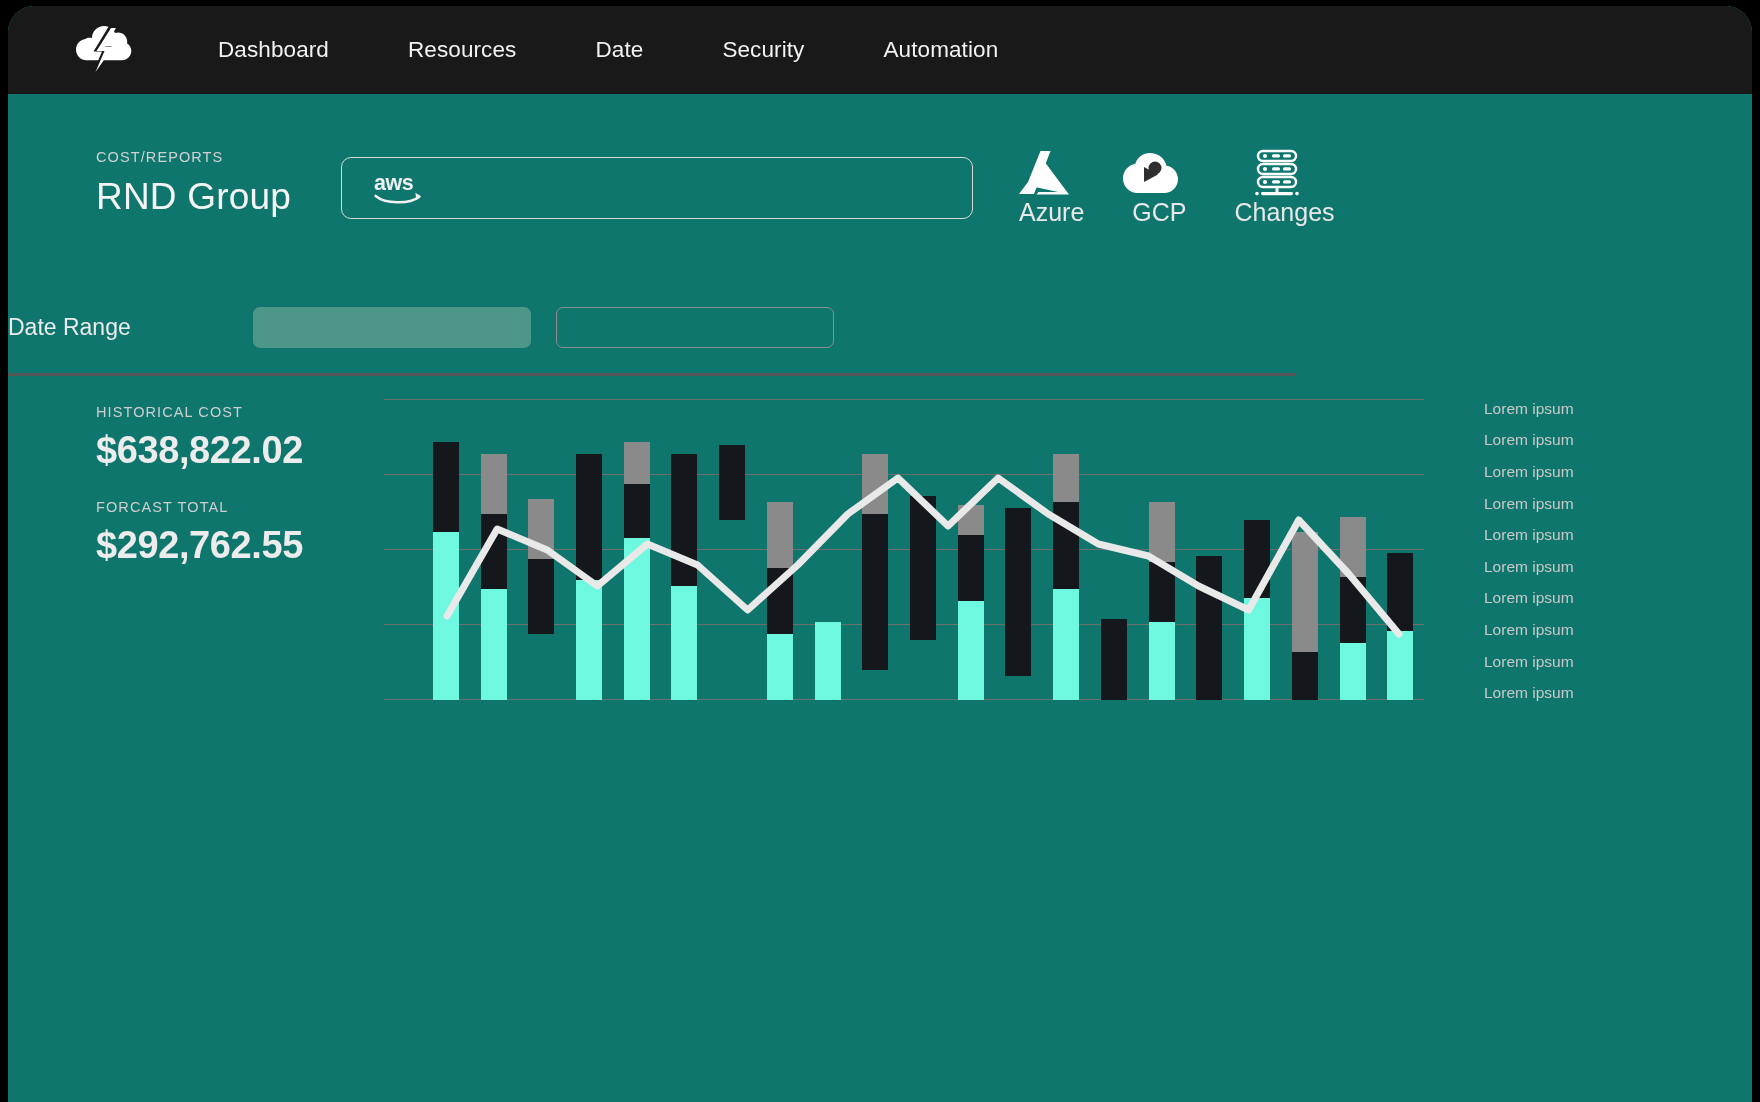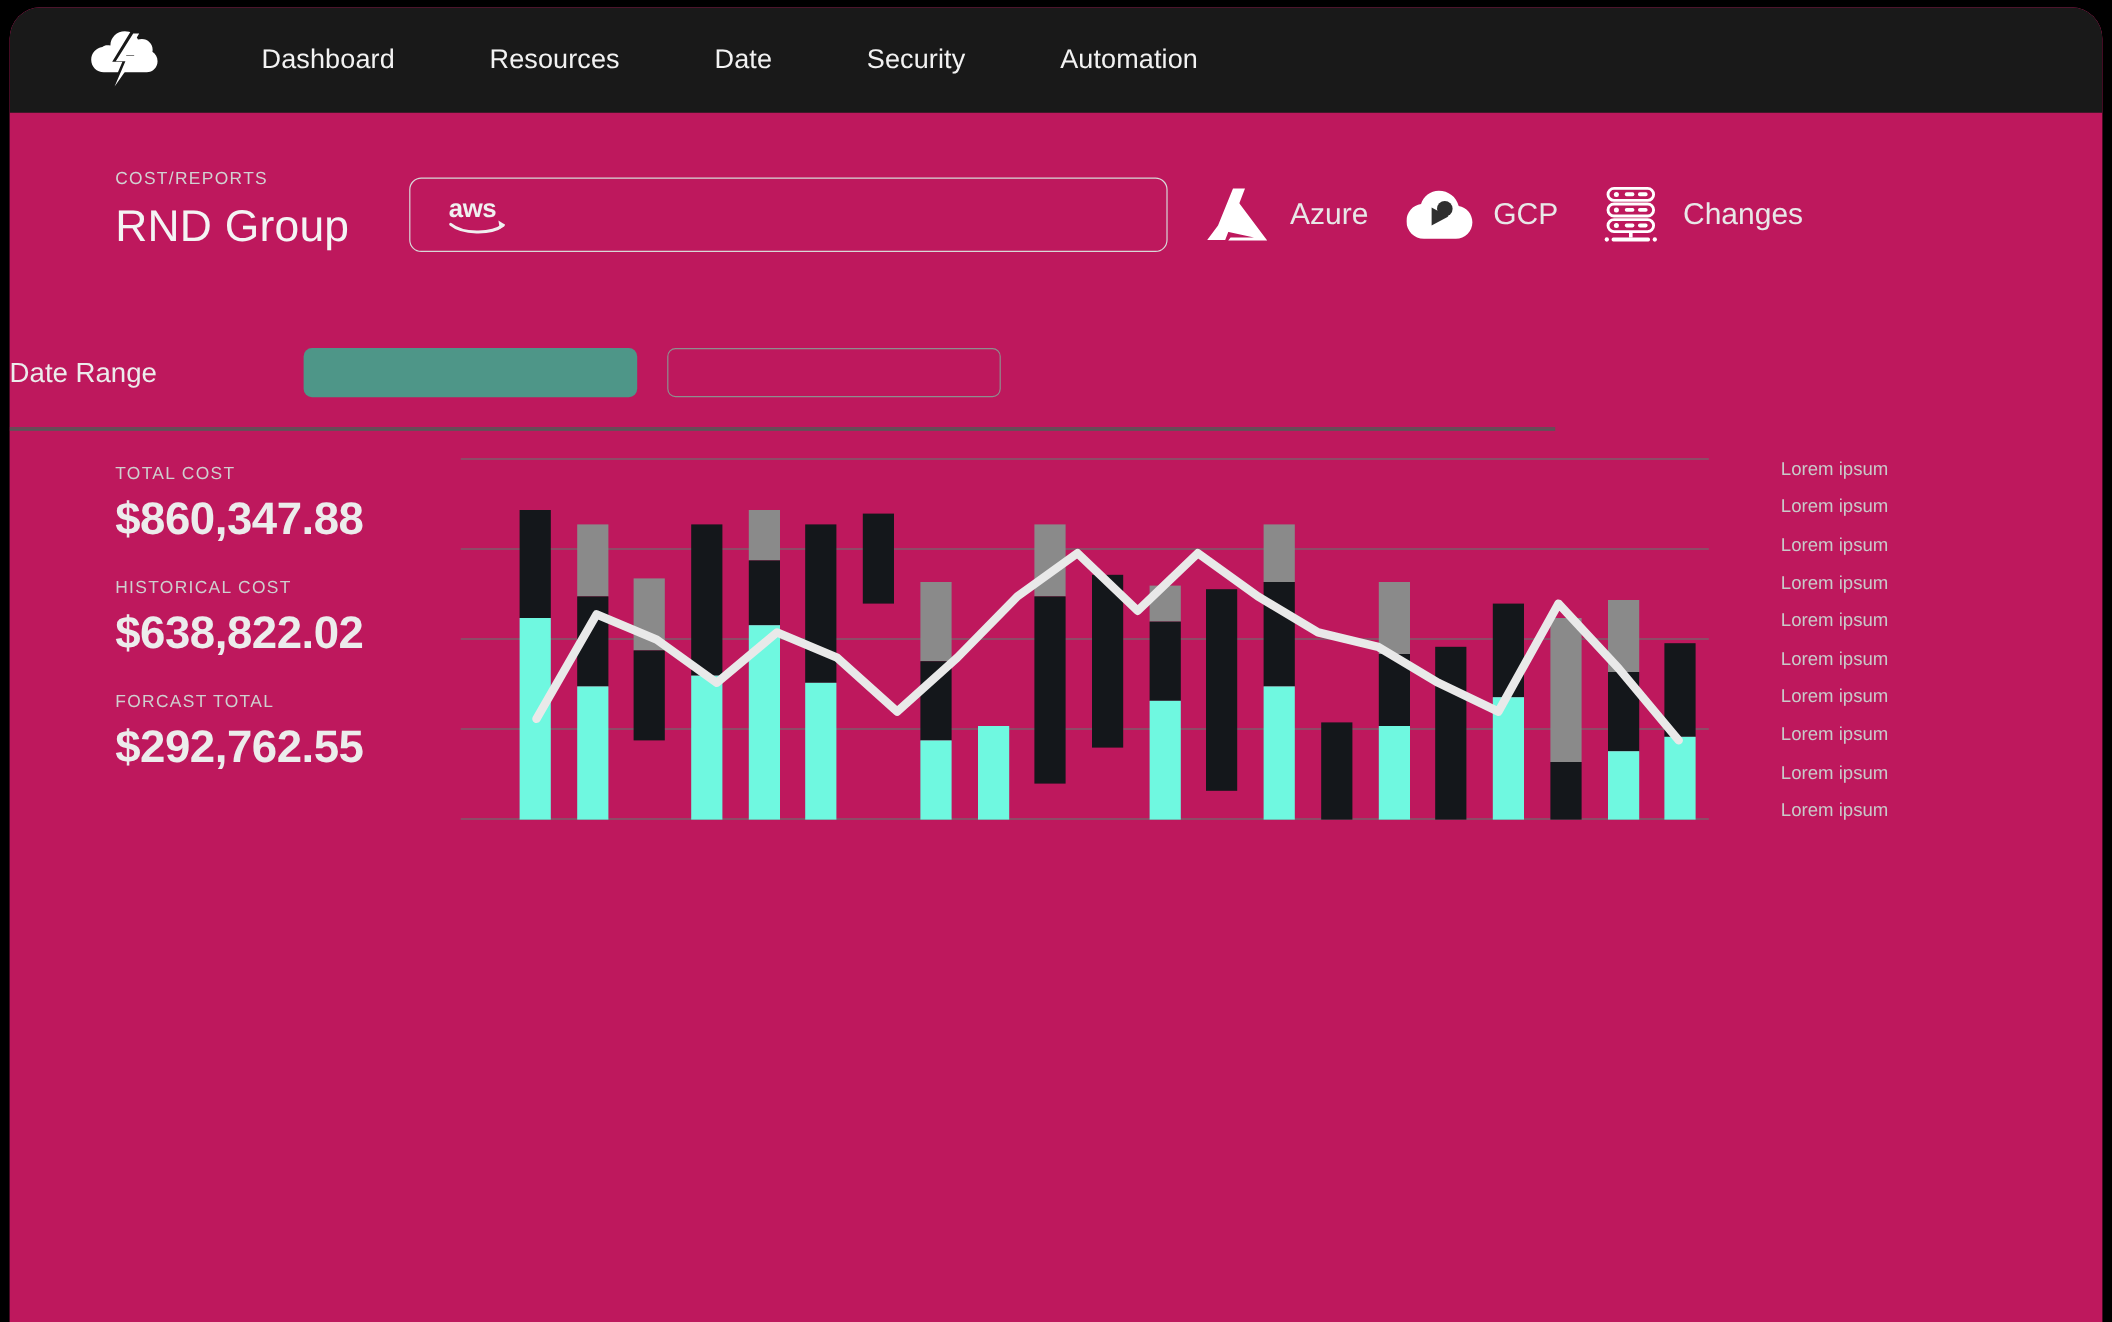--- a/index.html
+++ b/index.html
@@ -7,21 +7,21 @@
     width:1760px; height:1102px;
     background:#000;
     font-family:"Liberation Sans", sans-serif;
     overflow:hidden;
   }
 
   .app-window{
     position:absolute;
     left:8px; top:6px;
     width:1744px; height:1096px;
-    background:#be185d;
+    background:#0f766e;
     border-radius:26px 26px 0 0;
     overflow:hidden;
   }
 
   
   .navbar{
     height:88px;
     background:#191919;
     display:flex;
     align-items:center;
@@ -86,20 +86,21 @@
     cursor:pointer;
   }
   .aws-mark{ width:62px; height:40px; }
 
   .provider{
     display:flex;
     align-items:center;
     margin-left:32px;
     margin-top:8px;
     cursor:pointer;
+    flex-direction:column;
   }
   .provider.first{ margin-left:30px; }
   .provider-icon{
     width:56px; height:50px;
     display:flex; align-items:center; justify-content:center;
     flex:0 0 auto;
   }
   .provider-label{
     color:#e8e8e8;
     font-size:25px;
@@ -316,24 +317,20 @@
         <div class="chip outline" style="width:278px;margin-left:25px;"></div>
       </div>
       <div class="filter-sep"></div>
       <div class="filter-sep"></div>
     </div>
 
     <div class="report">
 
       <div class="stats">
         <div class="stat">
-          <div class="stat-label">TOTAL COST</div>
-          <div class="stat-value">$860,347.88</div>
-        </div>
-        <div class="stat">
           <div class="stat-label">HISTORICAL COST</div>
           <div class="stat-value">$638,822.02</div>
         </div>
         <div class="stat">
           <div class="stat-label">FORCAST TOTAL</div>
           <div class="stat-value">$292,762.55</div>
         </div>
       </div>
 
       <div class="chart-wrap">

